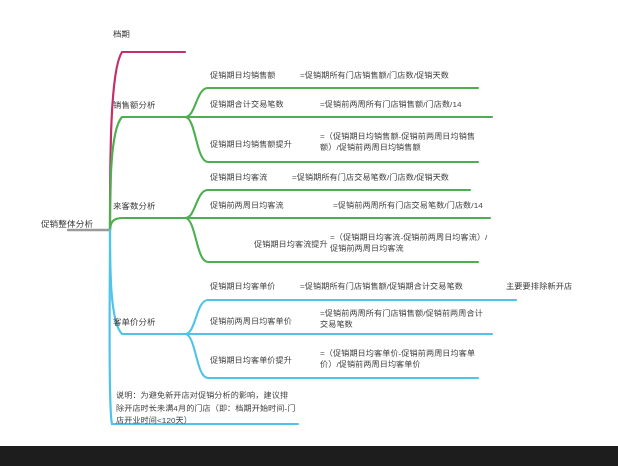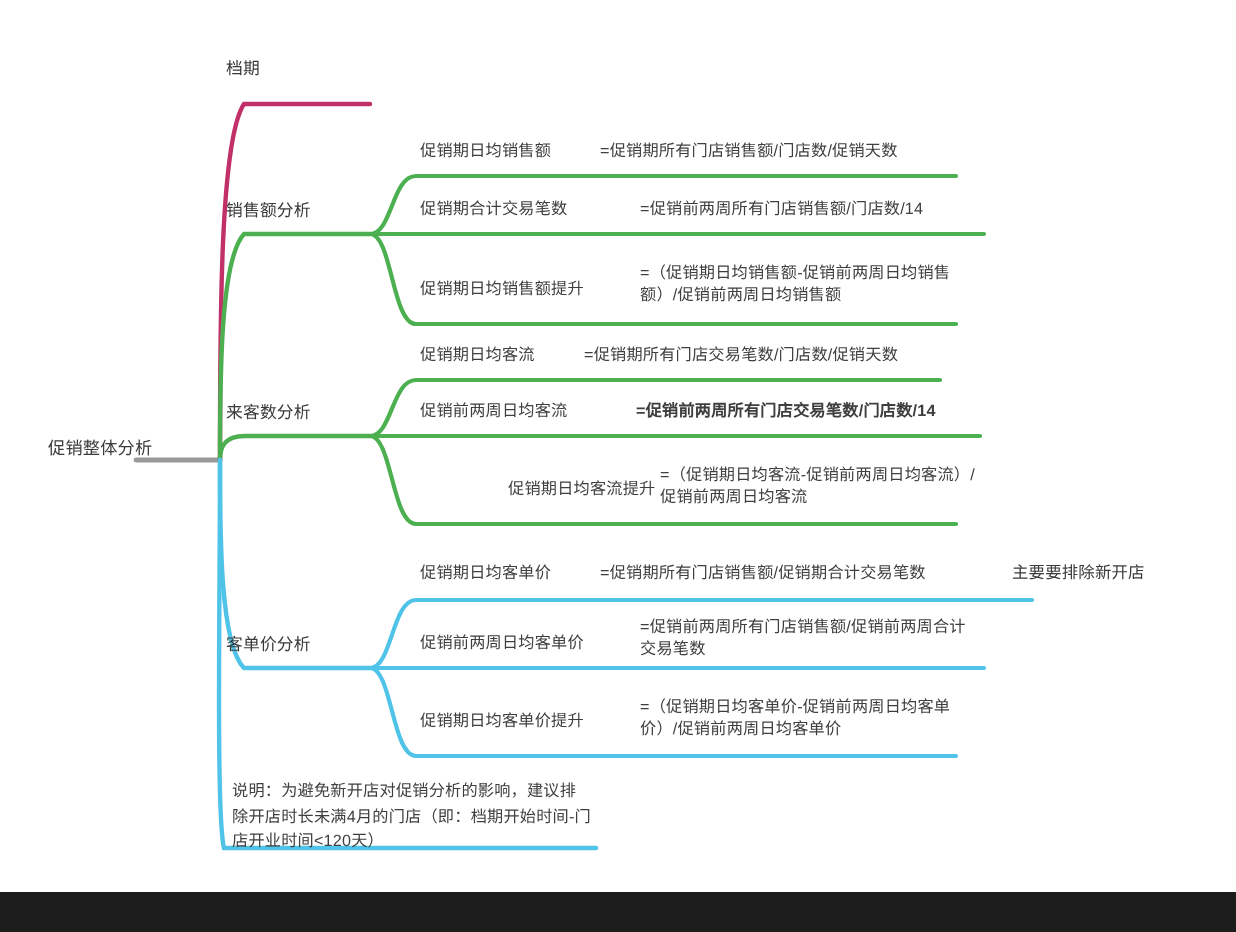--- a/index.html
+++ b/index.html
@@ -28,20 +28,21 @@
     color:#3b3b3b;
     font-size:8.2px;
     line-height:11px;
     letter-spacing:0.1px;
     white-space:pre-line;
     font-family:"Liberation Sans","DejaVu Sans",sans-serif;
   }
   .node.root{
     font-size:8.6px;
     color:#3a3a3a;
+    text-align:center;
   }
   .node.lvl1{font-size:8.4px;color:#3a3a3a;}
   .node.lvl2{font-size:8.1px;color:#3f3f3f;}
   .node.formula{font-size:8.1px;color:#3f3f3f;}
   .node.note{font-size:8.1px;color:#3f3f3f;line-height:12.5px;}
   .node.aside{font-size:8.2px;color:#3a3a3a;}
 </style>
 </head>
 <body>
 
@@ -86,21 +87,21 @@
 
   <div class="node lvl2" style="left:210px; top:139px; width:116px;">促销期日均销售额提升</div>
   <div class="node formula" style="left:320px; top:131px; width:156px;">=（促销期日均销售额-促销前两周日均销售额）/促销前两周日均销售额</div>
 
   <div class="node lvl1" style="left:113px; top:201px; width:74px;">来客数分析</div>
 
   <div class="node lvl2" style="left:210px; top:172px; width:90px;">促销期日均客流</div>
   <div class="node formula" style="left:292px; top:172px; width:196px;">=促销期所有门店交易笔数/门店数/促销天数</div>
 
   <div class="node lvl2" style="left:210px; top:200px; width:104px;">促销前两周日均客流</div>
-  <div class="node formula" style="left:318px; top:200px; width:196px;font-weight:bold;">=促销前两周所有门店交易笔数/门店数/14</div>
+  <div class="node formula" style="left:333px; top:200px; width:196px;">=促销前两周所有门店交易笔数/门店数/14</div>
 
   <div class="node lvl2" style="left:210px; top:239px; width:102px;margin-left:44px;">促销期日均客流提升</div>
   <div class="node formula" style="left:318px; top:232px; width:158px;margin-left:12px;">=（促销期日均客流-促销前两周日均客流）/促销前两周日均客流</div>
 
   <div class="node lvl1" style="left:113px; top:317px; width:74px;">客单价分析</div>
 
   <div class="node lvl2" style="left:210px; top:281px; width:94px;">促销期日均客单价</div>
   <div class="node formula" style="left:300px; top:281px; width:190px;">=促销期所有门店销售额/促销期合计交易笔数</div>
   <div class="node aside" style="left:506px; top:281px; width:106px;">主要要排除新开店</div>
 

